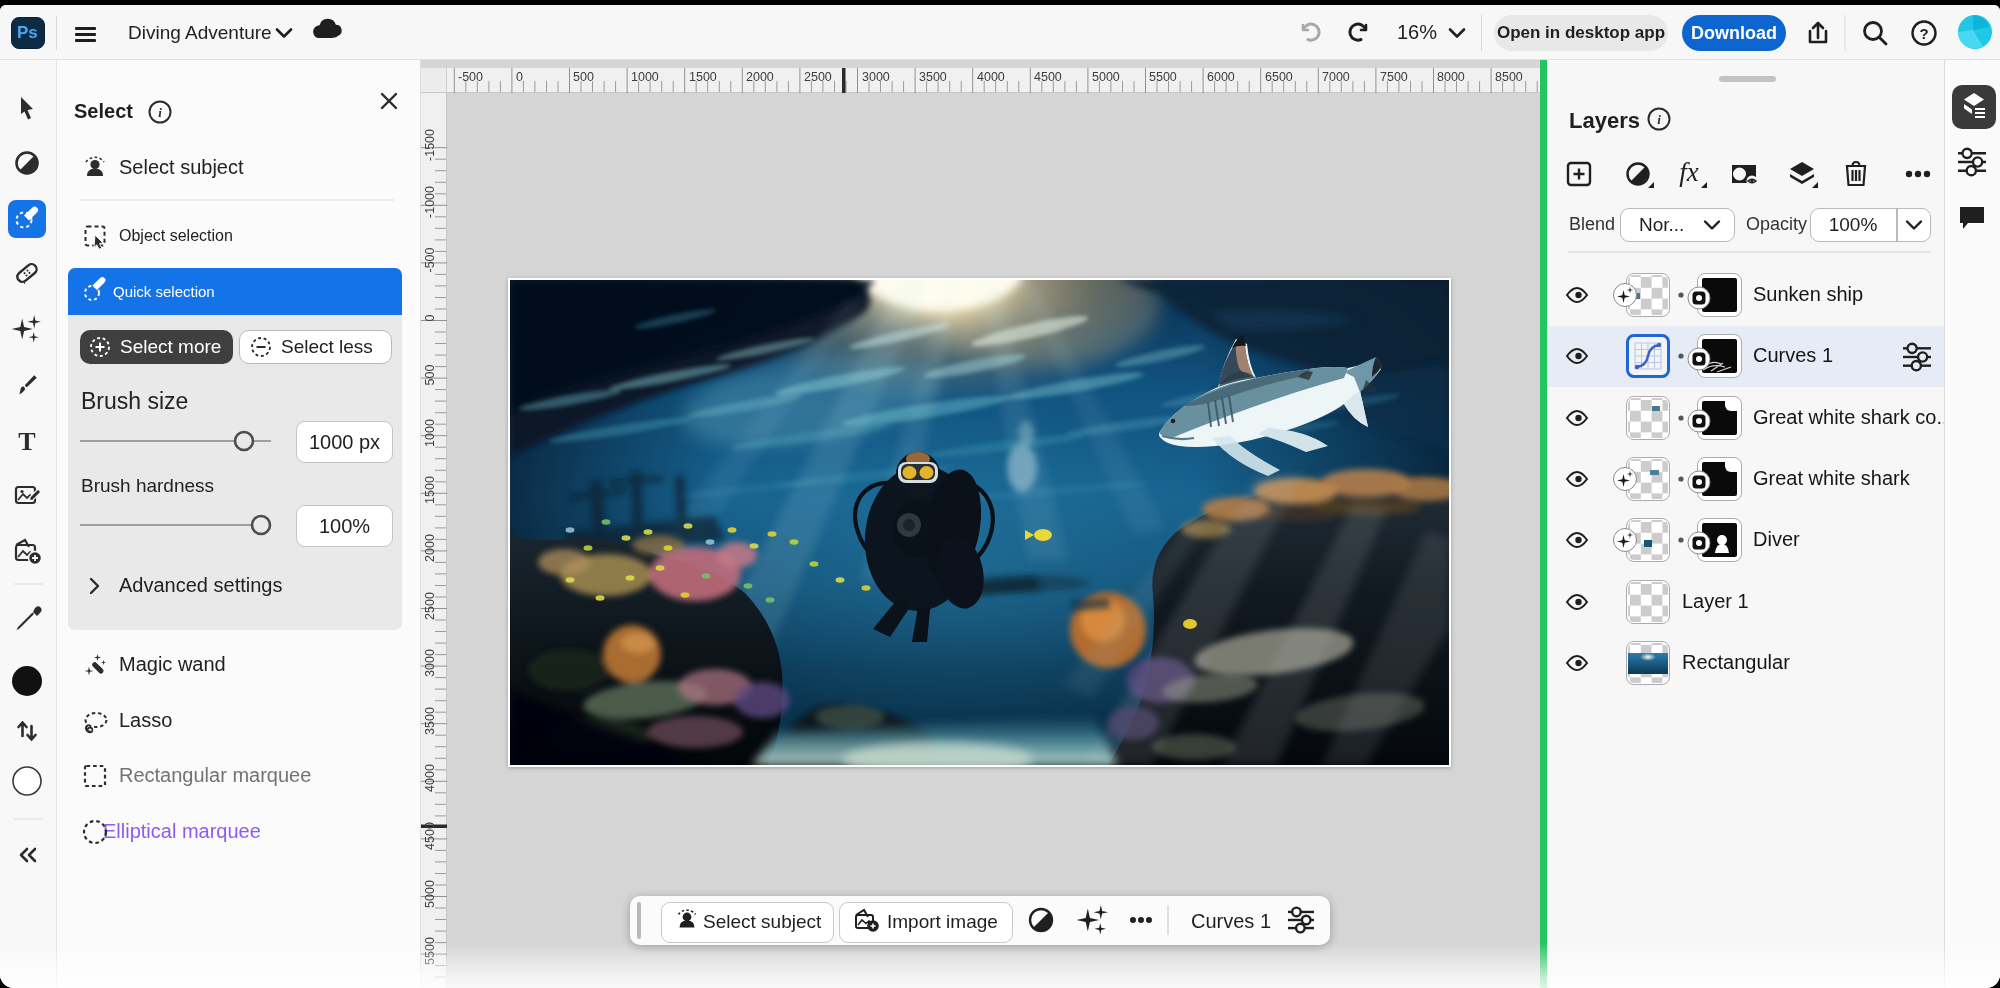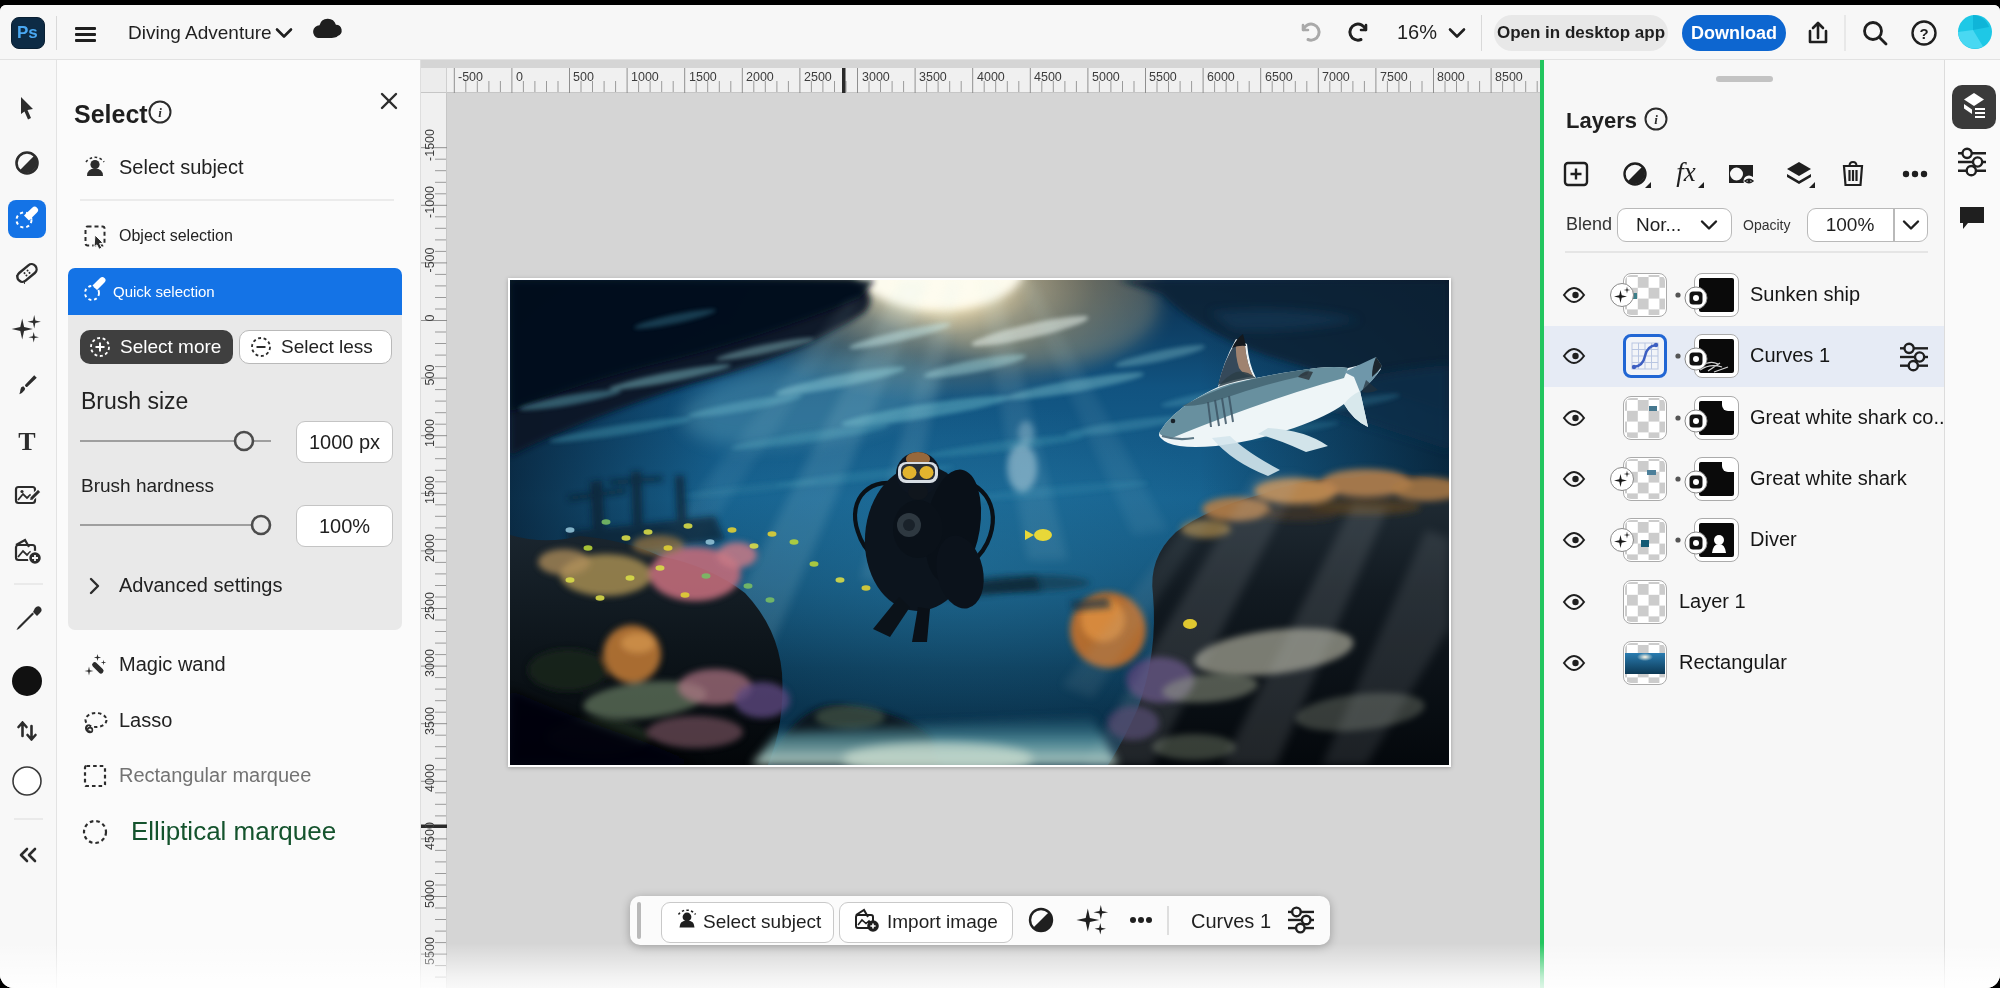--- a/index.html
+++ b/index.html
@@ -2,21 +2,21 @@
 <html><head><meta charset="utf-8">
 <style>
 *{margin:0;padding:0;box-sizing:border-box}
 html,body{width:2000px;height:988px;overflow:hidden;background:#000;font-family:"Liberation Sans",sans-serif;}
 .abs{position:absolute}
 .app{position:absolute;left:0;top:5px;width:2000px;height:983px;background:#f6f6f6;border-radius:6px 6px 14px 14px;overflow:hidden}
 .topbar{position:absolute;left:0;top:0;width:2000px;height:55px;background:#f7f7f7;border-bottom:1px solid #e2e2e2}
 .tools{position:absolute;left:0;top:55px;width:57px;height:928px;background:#f8f8f8;border-right:1px solid #e3e3e3}
 .panel{position:absolute;left:57px;top:55px;width:364px;height:928px;background:#fbfbfb;border-right:1px solid #dedede}
 .canvas{position:absolute;left:421px;top:55px;width:1119px;height:928px;background:#d5d5d5}
-.layers{position:absolute;left:1540px;top:55px;width:404px;height:928px;background:#f7f7f7;border-left:4px solid #22c55e}
+.layers{position:absolute;left:1540px;top:55px;width:404px;height:928px;background:#f7f7f7;border-left:7px solid #22c55e}
 .sidebar{position:absolute;left:1944px;top:55px;width:56px;height:928px;background:#fafafa;border-left:1px solid #dcdcdc}
 .t{position:absolute;white-space:nowrap;color:#1f1f1f}
 .vc{transform:translateY(-52%)}
 .hvc{transform:translate(-50%,-52%)}
 .pill{position:absolute;border-radius:19px;display:flex;align-items:center;justify-content:center;font-weight:bold;white-space:nowrap}
 .lrow-label{font-size:20px;color:#161616}
 svg{position:absolute;overflow:visible}
 </style></head><body>
 <div class="app">
 
@@ -125,21 +125,21 @@
         </g>
 <circle cx="27" cy="721" r="14" fill="#fff" stroke="#3a3a3a" stroke-width="1.6"></circle>
 <line x1="14" y1="759" x2="43" y2="759" stroke="#dcdcdc" stroke-width="1"></line>
 <g transform="translate(27,795)" stroke="#2c2c2c" stroke-width="2.6" fill="none" stroke-linecap="round" stroke-linejoin="round">
           <path d="M0,-6 L-6,0 L0,6"></path>
           <path d="M8,-6 L2,0 L8,6"></path>
         </g>
 </svg>
 </div>
 <div class="panel">
-<div class="t" style="left:17px;top:40px;font-size:25px;font-weight:bold">Select</div>
+<div class="t" style="left:17px;top:40px;font-size:20px;font-weight:bold">Select</div>
 <svg style="left:0;top:0" width="364" height="928">
 <g transform="translate(103,52)">
           <circle r="10.5" fill="none" stroke="#2c2c2c" stroke-width="2"></circle>
           <text y="5" text-anchor="middle" font-size="13" font-family="Liberation Serif" font-style="italic" font-weight="bold" fill="#2c2c2c">i</text>
         </g>
 <g transform="translate(332,41)" stroke="#2c2c2c" stroke-width="2.4" stroke-linecap="round">
           <line x1="-7" y1="-7" x2="7" y2="7"></line>
           <line x1="7" y1="-7" x2="-7" y2="7"></line>
         </g>
 <g transform="translate(38,108)">
@@ -185,21 +185,21 @@
 <div class="t vc" style="left:63px;top:287px;font-size:19px;color:#fff">Select more</div>
 <div class="t vc" style="left:224px;top:287px;font-size:19px;color:#222">Select less</div>
 <div class="t vc" style="left:24px;top:342px;font-size:23px;color:#222">Brush size</div>
 <div class="abs" style="left:239px;top:361px;width:97px;height:42px;background:#fff;border:1.5px solid #c4c4c4;border-radius:9px;display:flex;align-items:center;justify-content:center;font-size:20px;color:#1f1f1f">1000 px</div>
 <div class="t vc" style="left:24px;top:426px;font-size:19px;color:#222">Brush hardness</div>
 <div class="abs" style="left:239px;top:445px;width:97px;height:42px;background:#fff;border:1.5px solid #c4c4c4;border-radius:9px;display:flex;align-items:center;justify-content:center;font-size:20px;color:#1f1f1f">100%</div>
 <div class="t vc" style="left:62px;top:526px;font-size:20px;color:#222">Advanced settings</div>
 <div class="t vc" style="left:62px;top:605px;font-size:20px;color:#222">Magic wand</div>
 <div class="t vc" style="left:62px;top:661px;font-size:20px;color:#222">Lasso</div>
 <div class="t vc" style="left:62px;top:716px;font-size:20px;color:#737373">Rectangular marquee</div>
-<div class="t vc" style="left:74px;top:772px;font-size:26px;color:#14532d">Elliptical marquee</div>
+<div class="t vc" style="left:46px;top:772px;font-size:20px;color:#8b5cf6">Elliptical marquee</div>
 <svg style="left:0;top:0" width="364" height="928">
 <g transform="translate(38,605)">
           <g transform="rotate(45)">
             <rect x="-3" y="-2.6" width="14" height="5.2" rx="2.6" fill="#2c2c2c"></rect>
           </g>
           <polygon points="-6.0,1.5 -5.2,5.2 -1.5,6.0 -5.2,6.8 -6.0,10.5 -6.8,6.8 -10.5,6.0 -6.8,5.2" fill="#2c2c2c"></polygon>
           <polygon points="2.5,-11.1 3.2,-8.2 6.1,-7.5 3.2,-6.8 2.5,-3.9 1.8,-6.8 -1.1,-7.5 1.8,-8.2" fill="#2c2c2c"></polygon>
           <polygon points="8.5,-5.3 9.0,-3.0 11.3,-2.5 9.0,-2.0 8.5,0.3 8.0,-2.0 5.7,-2.5 8.0,-3.0" fill="#2c2c2c"></polygon>
         </g>
 <g transform="translate(38,661)">
@@ -736,21 +736,21 @@
           <line x1="0" y1="-4" x2="0" y2="7"></line>
           <line x1="3.5" y1="-4" x2="3.5" y2="7"></line>
         </g>
 <circle cx="362" cy="114" r="3.2" fill="#1f1f1f"></circle>
 <circle cx="371" cy="114" r="3.2" fill="#1f1f1f"></circle>
 <circle cx="380" cy="114" r="3.2" fill="#1f1f1f"></circle>
 </svg>
 <div class="t vc" style="left:22px;top:165px;font-size:18px;color:#333">Blend</div>
 <div class="abs" style="left:73px;top:148px;width:115px;height:34px;background:#fff;border:1.5px solid #b9b9b9;border-radius:9px"></div>
 <div class="t vc" style="left:92px;top:165px;font-size:19px">Nor...</div>
-<div class="t vc" style="left:199px;top:165px;font-size:14px;color:#333">Opacity</div>
+<div class="t vc" style="left:199px;top:165px;font-size:18px;color:#333">Opacity</div>
 <div class="abs" style="left:263px;top:148px;width:121px;height:34px;background:#fff;border:1.5px solid #b9b9b9;border-radius:9px"></div>
 <div class="abs" style="left:349px;top:148px;width:1.5px;height:34px;background:#b9b9b9"></div>
 <div class="t hvc" style="left:306px;top:165px;font-size:19px">100%</div>
 <svg style="left:0;top:0" width="404" height="928">
 <path d="M158,161.5 L165,168.5 L172,161.5" stroke="#1f1f1f" stroke-width="2.4" fill="none" stroke-linecap="round" stroke-linejoin="round"></path>
 <path d="M360,161.5 L367,168.5 L374,161.5" stroke="#1f1f1f" stroke-width="2.4" fill="none" stroke-linecap="round" stroke-linejoin="round"></path>
 <line x1="21" y1="192" x2="384" y2="192" stroke="#dfdfdf" stroke-width="1.5"></line>
 </svg>
 <div class="abs" style="left:0;top:266px;width:404px;height:61px;background:#e6ebf5"></div>
 <div class="abs" style="left:79px;top:213px;width:44px;height:44px;background:#fff;border:1.5px solid #ababab;border-radius:8px"></div>

